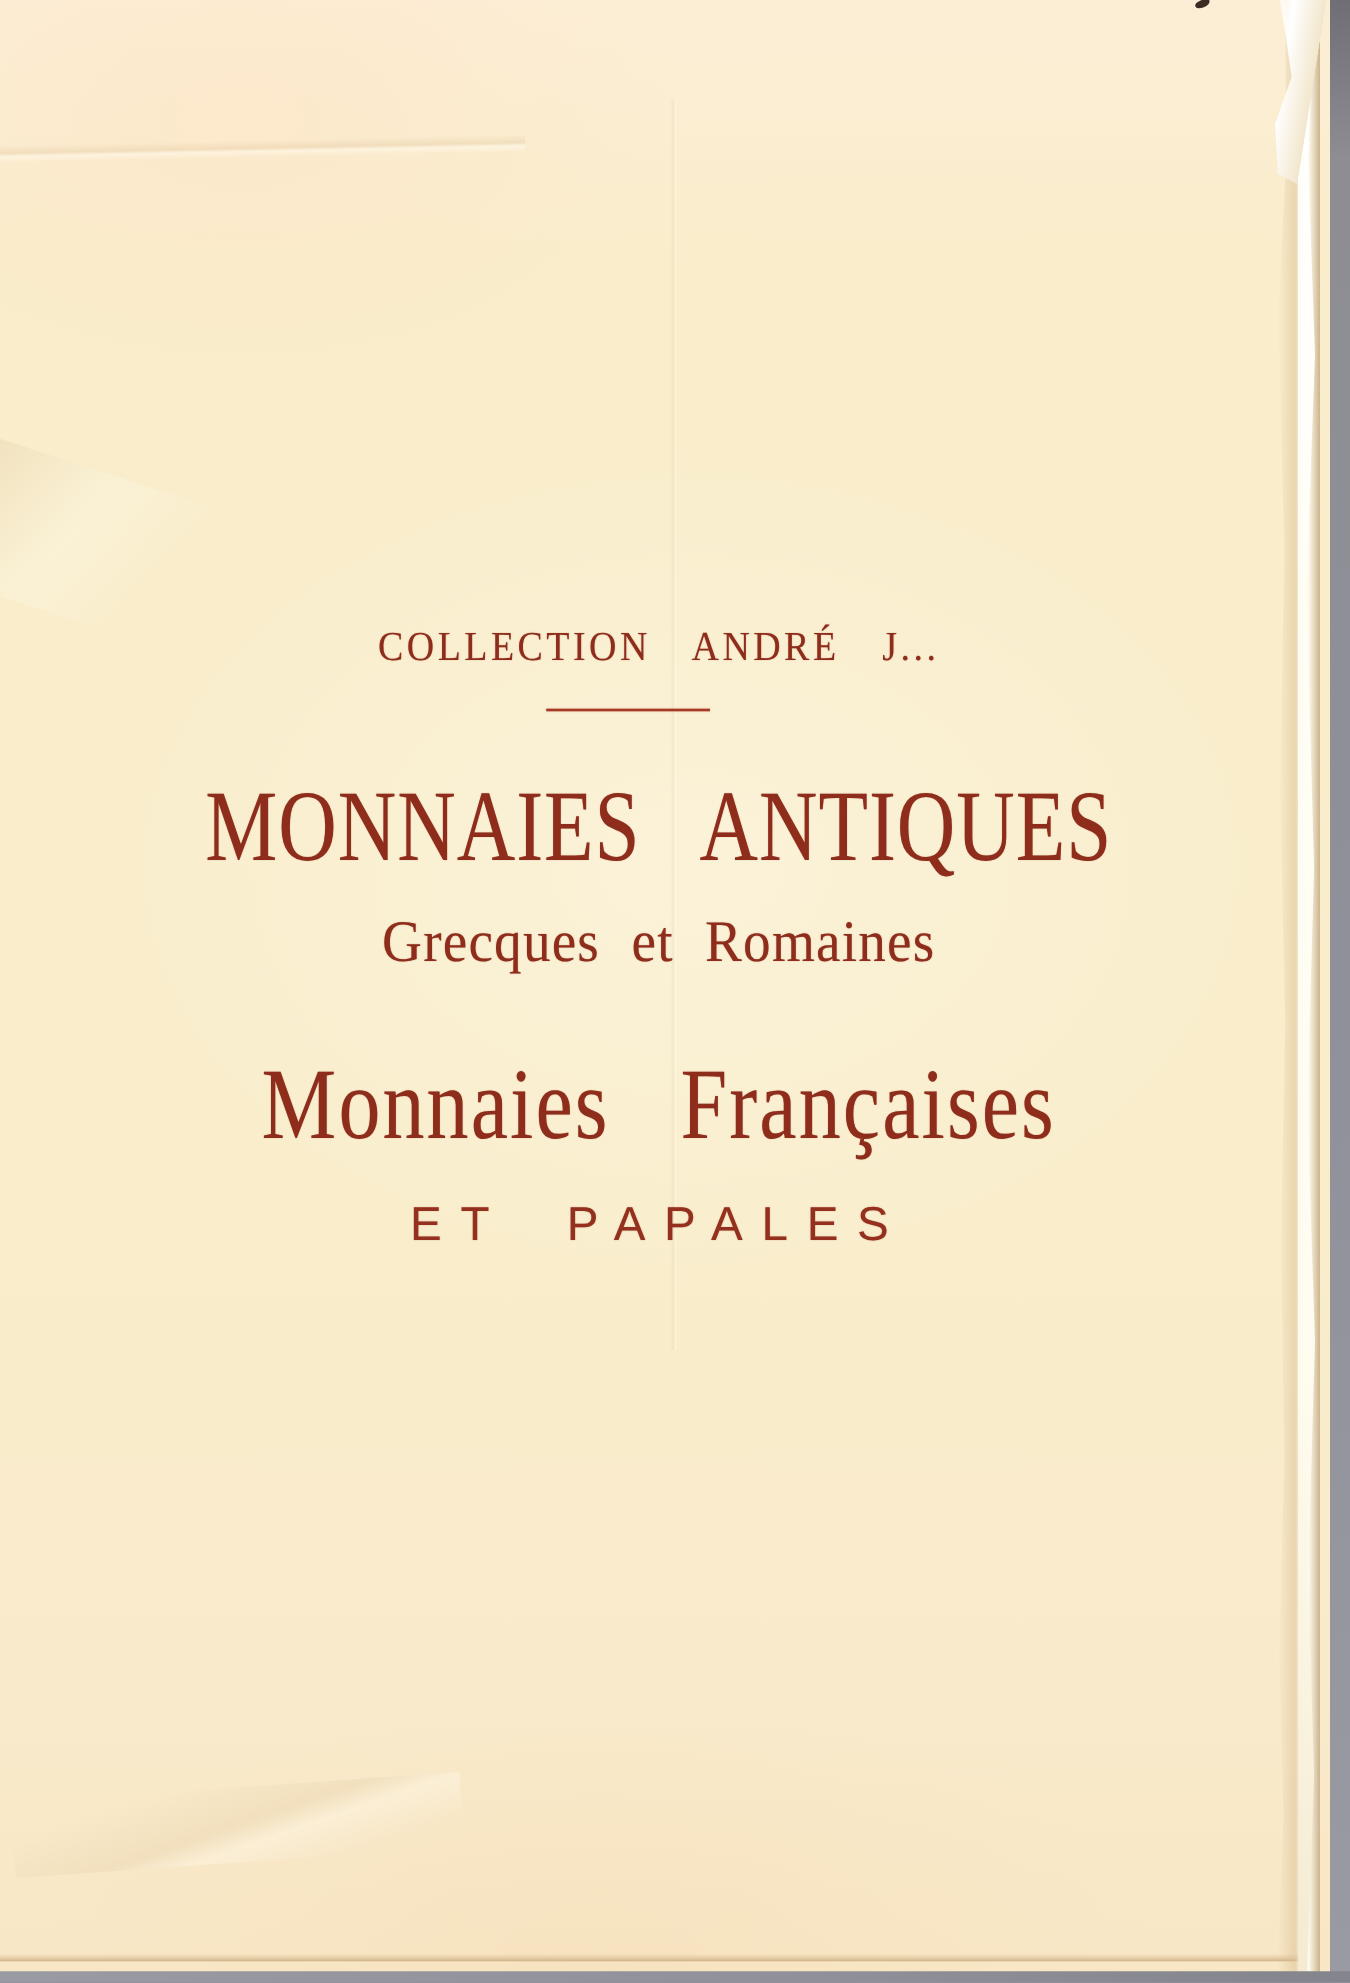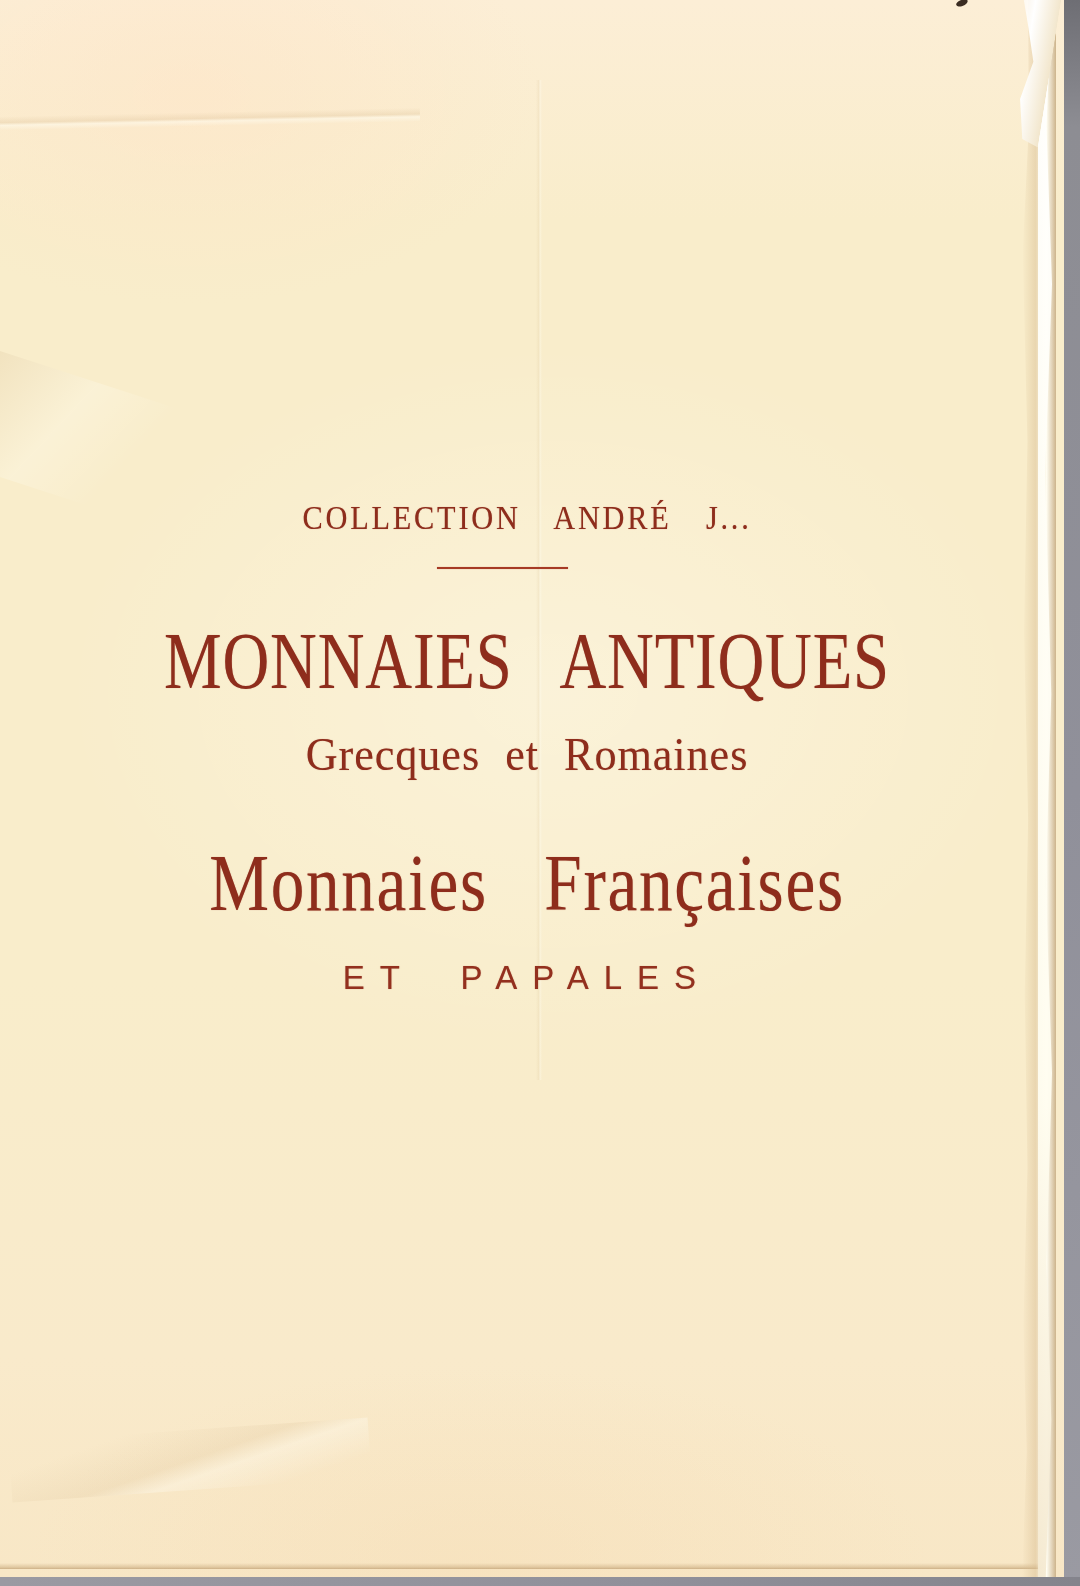--- a/index.html
+++ b/index.html
@@ -126,21 +126,21 @@
     top:843px;
     font-size:81px;
     font-weight:normal;
     letter-spacing:2px;
     word-spacing:46px;
     transform:scaleX(0.83);
   }
   .subtitle-second{
     top:961px;
     font-family:"Liberation Sans", sans-serif;
-    font-size:33px;
+    font-size:38px;
     letter-spacing:15px;
     word-spacing:22px;
     color:#93301e;
   }
   .collection,.title-main,.subtitle-main,.title-second,.subtitle-second{
     text-shadow:0 0 1px rgba(142,45,28,0.45);
   }
 </style>
 </head>
 <body>

